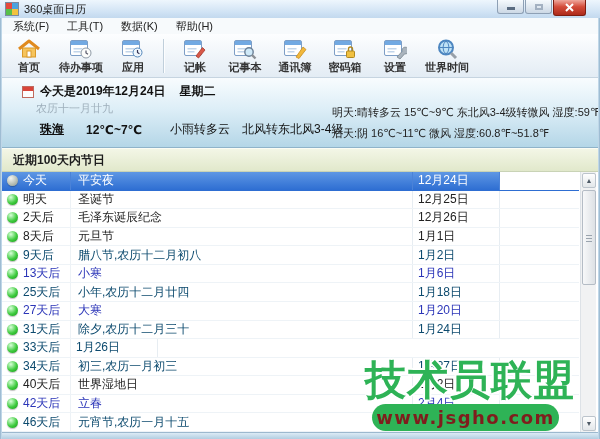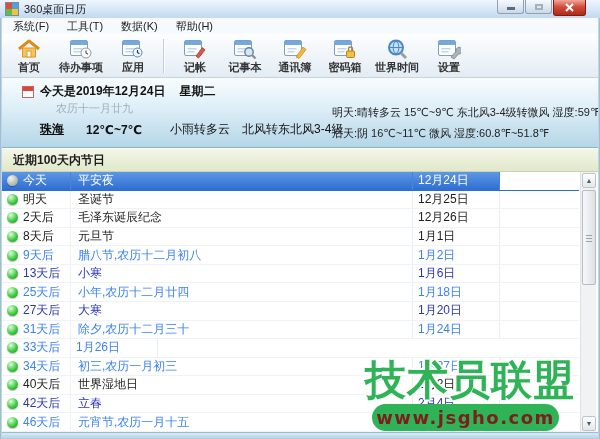--- a/index.html
+++ b/index.html
@@ -31,21 +31,21 @@
   .titem svg{display:block;}
   .tlabel{font-size:11px;color:#333;line-height:12px;margin-top:1px;white-space:nowrap;}
   .tsep{width:1px;height:34px;background:#c0cfdb;border-right:1px solid #fcfdfe;margin:0 5px;}
 
   
   .infopanel{position:relative;height:70px;box-sizing:border-box;background:linear-gradient(#f8fcfe,#ddeef7 45%,#b4d6e7);border-bottom:1px solid #8fb3c9;}
   .iline1{position:absolute;left:22px;top:5px;display:flex;align-items:center;}
   .calicon{width:12px;height:12px;border:1px solid #c06a5e;background:linear-gradient(#d9453a 0 4px,#fdfdfd 4px);box-sizing:border-box;margin-right:6px;}
   .todaytxt{font-size:12px;font-weight:bold;color:#111;}
   .weekday{font-size:12px;font-weight:bold;color:#111;margin-left:14px;}
-  .lunar{position:absolute;left:56px;top:23px;font-size:11px;color:#9fb0bc;}
+  .lunar{position:absolute;left:36px;top:23px;font-size:11px;color:#9fb0bc;}
   .iline3{position:absolute;left:40px;top:43px;display:flex;align-items:center;font-size:12px;color:#111;}
   .city{font-weight:bold;text-decoration:underline;cursor:pointer;}
   .temp{font-weight:bold;margin-left:22px;}
   .wx{margin-left:28px;} .wind{margin-left:12px;}
   .forecast{position:absolute;left:332px;top:24px;font-size:11px;color:#222;line-height:21px;white-space:nowrap;}
 
   
   .sectionbar{height:24px;box-sizing:border-box;background:linear-gradient(#f3f6e6,#e1e8cb);border-top:1px solid #fbfcf4;border-bottom:1px solid #c9d3b6;line-height:22px;padding-left:13px;font-size:12px;font-weight:bold;color:#1d1d1d;}
 
   
@@ -53,21 +53,21 @@
   .rows{position:absolute;left:0;top:0;right:21px;bottom:0;overflow:hidden;}
   .row{display:flex;height:18.57px;box-sizing:border-box;border-bottom:1px solid #eef3f7;font-size:12px;cursor:default;}
   .c1{width:71px;box-sizing:border-box;display:flex;align-items:center;padding-left:7px;height:100%;border-right:1px solid #edf2f6;}
   .c2{width:342px;box-sizing:border-box;padding-left:7px;height:100%;display:flex;align-items:center;border-right:1px solid #e7edf2;overflow:hidden;white-space:nowrap;}
   .c3{width:87px;box-sizing:border-box;padding-left:5px;height:100%;display:flex;align-items:center;border-right:1px solid #e7edf2;}
   .c4{flex:1;height:100%;}
   .dot{width:11px;height:11px;border-radius:50%;margin-right:5px;flex:none;background:radial-gradient(circle at 35% 30%,#d9ffd9,#3fcb3f 55%,#189418);box-shadow:0 1px 1px rgba(0,0,0,.25);}
   .dot.gray{background:radial-gradient(circle at 35% 30%,#f2f4f0,#b4bcb2 60%,#8c968c);}
   .row.sel .c1,.row.sel .c2,.row.sel .c3{background:linear-gradient(#5e97e4,#2e6ed2);color:#fff;border-right-color:#4a82d8;}
   .row.sel{border-bottom-color:#2e6ed2;}
-  .t-black{color:#222;} .t-red{color:#3b82f6;} .t-blue{color:#2b35b8;}
+  .t-black{color:#222;} .t-red{color:#0c4a6e;} .t-blue{color:#2b35b8;}
 
   
   .sbar{position:absolute;top:0;right:4px;width:16px;height:260px;background:#f1f2f3;border-left:1px solid #dde2e7;box-sizing:border-box;}
   .sb-btn{position:absolute;left:1px;width:14px;height:15px;box-sizing:border-box;border:1px solid #bcc4cc;border-radius:2px;background:linear-gradient(#fefefe,#e3e7ea);display:flex;align-items:center;justify-content:center;font-size:7px;color:#4e5a66;cursor:pointer;}
   .sb-btn.up{top:1px;} .sb-btn.down{bottom:1px;}
   .sb-thumb{position:absolute;left:1px;top:18px;width:14px;height:95px;box-sizing:border-box;border:1px solid #b4bcc5;border-radius:2px;background:linear-gradient(90deg,#f7f8f9,#dde1e5);cursor:pointer;}
   .sb-thumb:after{content:"";position:absolute;left:3px;right:3px;top:44px;height:7px;background:repeating-linear-gradient(#9aa4ae 0 1px,transparent 1px 3px);}
 
   
   .bottomedge{height:7px;box-sizing:border-box;background:linear-gradient(#dcebf6,#b2cee1);border-top:1px solid #9cb8ce;}
@@ -181,35 +181,35 @@
           <rect x="2" y="3" width="16" height="4" fill="#72a9e2"></rect>
           <rect x="4.5" y="10" width="9" height="1.5" fill="#c2d5ea"></rect>
           <rect x="4.5" y="13" width="7" height="1.5" fill="#c2d5ea"></rect>
           <rect x="13.5" y="13" width="8" height="6.5" rx="1" fill="#f0c040" stroke="#b08820"></rect>
           <path d="M15.5 13 v-2 a2 2 0 0 1 4 0 v2" fill="none" stroke="#b08820" stroke-width="1.4"></path>
         </svg>
         <span class="tlabel">密码箱</span>
       </div>
       <div class="titem">
         <svg width="24" height="22" viewBox="0 0 24 22">
+          <rect x="1.5" y="2.5" width="17" height="15" rx="1.5" fill="#fff" stroke="#7d9ec6"></rect>
+          <rect x="2" y="3" width="16" height="4" fill="#72a9e2"></rect>
+          <rect x="4.5" y="10" width="9" height="1.5" fill="#c2d5ea"></rect>
+          <rect x="4.5" y="13" width="7" height="1.5" fill="#c2d5ea"></rect>
+          <path d="M14 19 L19 13.5 a3.4 3.4 0 1 1 2.6 2.4 L17 21 Z" fill="#aab4bd" stroke="#7a868f" stroke-width="0.8"></path>
+        </svg>
+        <span class="tlabel">设置</span>
+      </div>
+      <div class="titem">
+        <svg width="24" height="22" viewBox="0 0 24 22">
           <circle cx="11" cy="9.5" r="7" fill="#bfe2f6" stroke="#4d86c0" stroke-width="2"></circle>
           <path d="M4.5 9.5 h13 M11 2.8 a9 9 0 0 1 0 13.4 M11 2.8 a9 9 0 0 0 0 13.4" stroke="#4d86c0" stroke-width="1" fill="none"></path>
           <line x1="16" y1="15" x2="21" y2="20" stroke="#98a0a8" stroke-width="3"></line>
         </svg>
         <span class="tlabel">世界时间</span>
-      </div>
-      <div class="titem">
-        <svg width="24" height="22" viewBox="0 0 24 22">
-          <rect x="1.5" y="2.5" width="17" height="15" rx="1.5" fill="#fff" stroke="#7d9ec6"></rect>
-          <rect x="2" y="3" width="16" height="4" fill="#72a9e2"></rect>
-          <rect x="4.5" y="10" width="9" height="1.5" fill="#c2d5ea"></rect>
-          <rect x="4.5" y="13" width="7" height="1.5" fill="#c2d5ea"></rect>
-          <path d="M14 19 L19 13.5 a3.4 3.4 0 1 1 2.6 2.4 L17 21 Z" fill="#aab4bd" stroke="#7a868f" stroke-width="0.8"></path>
-        </svg>
-        <span class="tlabel">设置</span>
       </div>
     </div>
 
   <div class="infopanel">
     <div class="iline1">
       <span class="calicon"></span>
       <span class="todaytxt">今天是2019年12月24日</span>
       <span class="weekday">星期二</span>
     </div>
     <div class="lunar">农历十一月廿九</div>

